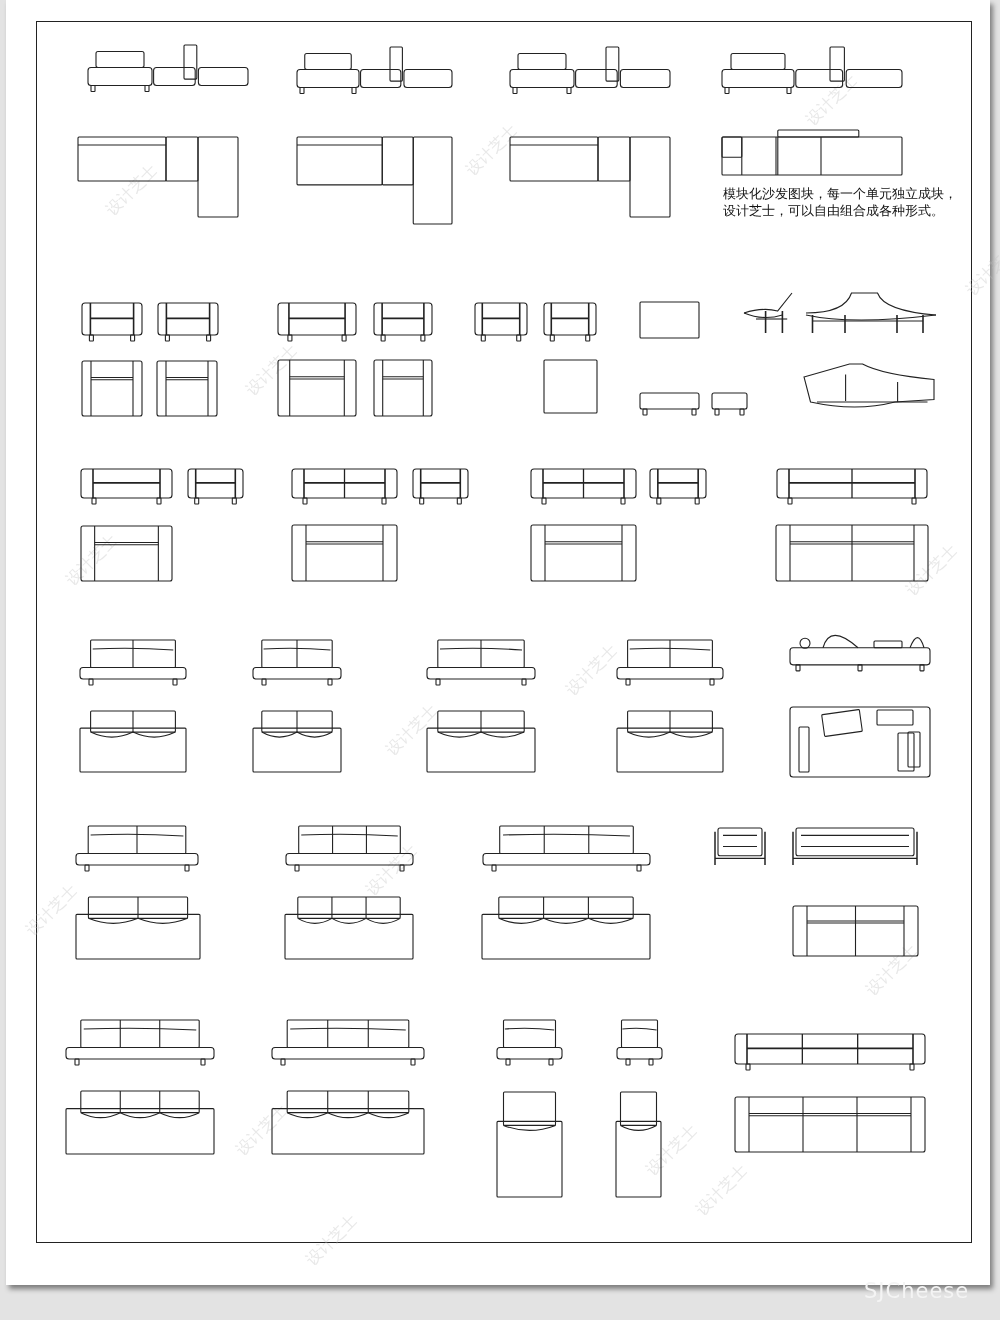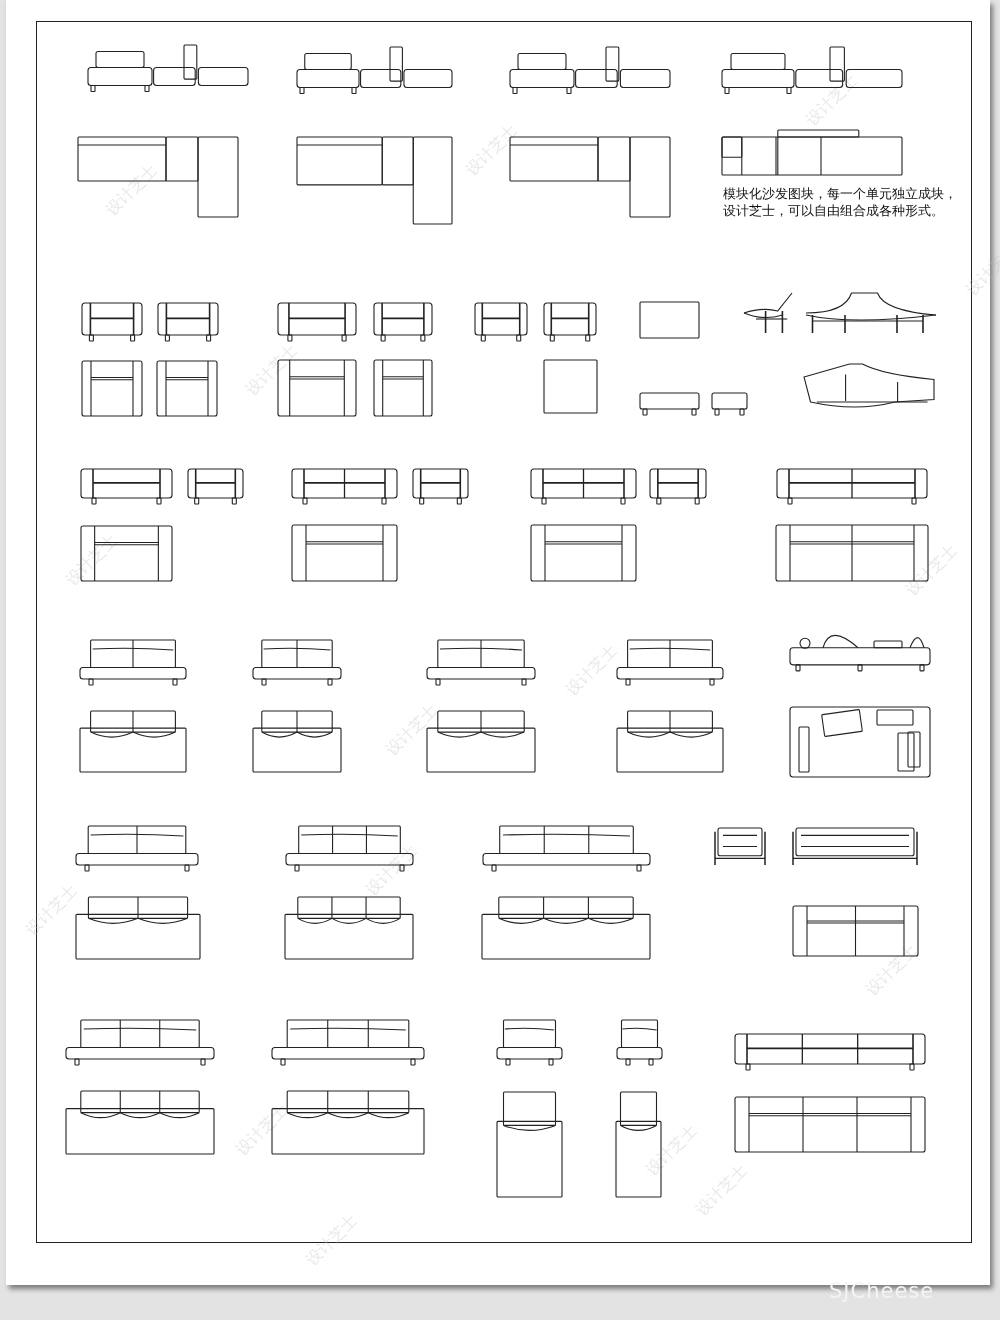--- a/index.html
+++ b/index.html
@@ -1,21 +1,21 @@
 <!DOCTYPE html>
 <html><head>
 <meta charset="utf-8">
 <style>
   html,body{margin:0;padding:0;}
   body{width:1000px;height:1320px;background:#e3e3e3;position:relative;overflow:hidden;font-family:"DejaVu Sans",sans-serif;}
   .sheet{position:absolute;left:6px;top:0;width:984px;height:1285px;background:#fff;box-shadow:3px 4px 5px rgba(0,0,0,.45);}
   .frame{position:absolute;left:30px;top:21px;width:936px;height:1222px;border:1.5px solid #222;box-sizing:border-box;}
   svg.cad{position:absolute;left:0;top:0;width:1000px;height:1320px;}
   .note{position:absolute;left:723px;top:185px;font-size:13px;line-height:17px;color:#111;white-space:nowrap;}
-  .brand{position:absolute;left:829px;top:1279px;font-size:21px;color:#f4f4f4;letter-spacing:1px;font-family:"DejaVu Sans",sans-serif;}
+  .brand{position:absolute;left:864px;top:1279px;font-size:21px;color:#f4f4f4;letter-spacing:1px;font-family:"DejaVu Sans",sans-serif;}
   .wm{position:absolute;font-size:16px;color:rgba(190,190,190,.35);transform:rotate(-45deg);white-space:nowrap;pointer-events:none;}
 </style>
 </head>
 <body>
 
 <div class="sheet">
   <div class="frame"></div>
 </div>
 
 <div id="wm-layer">

